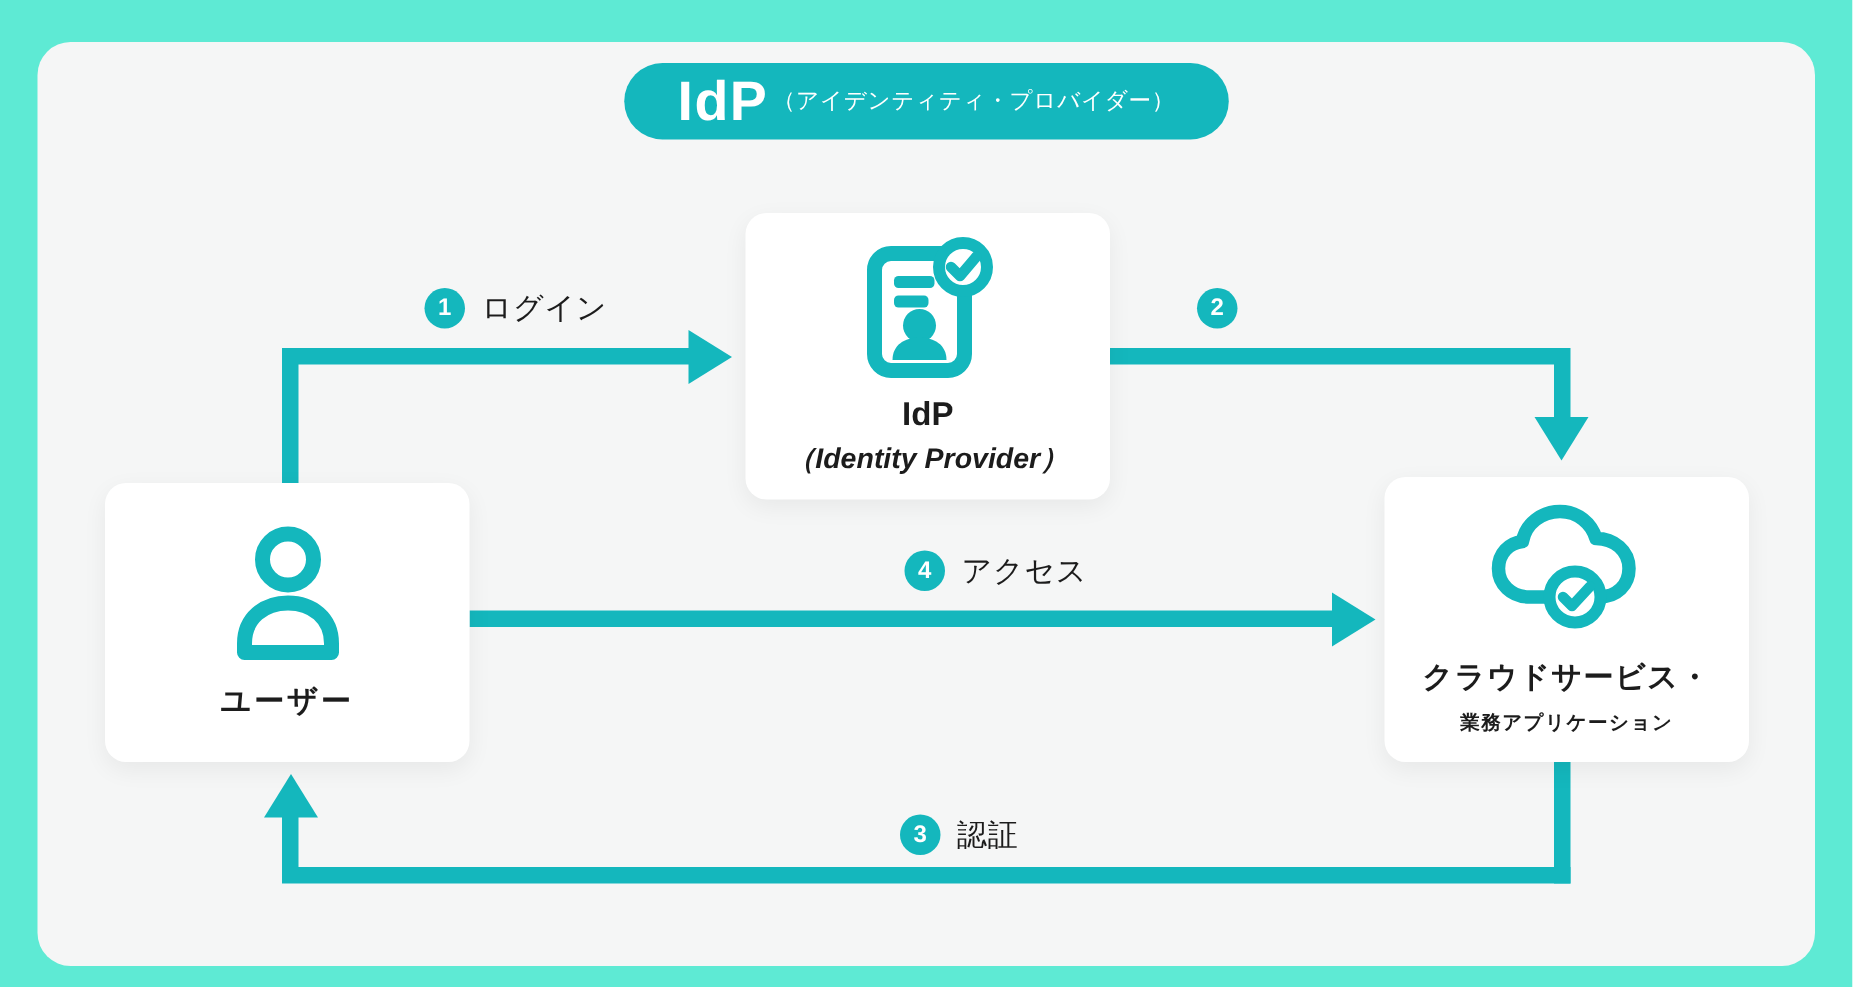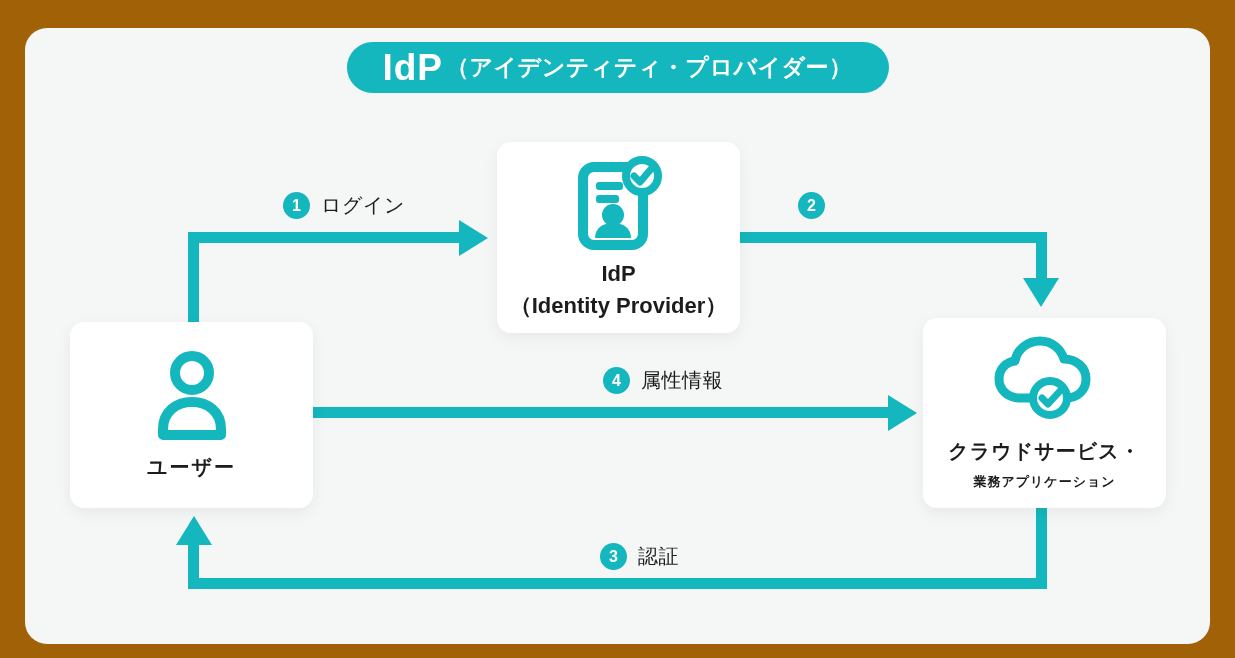--- a/index.html
+++ b/index.html
@@ -10,21 +10,21 @@
   }
   *{margin:0;padding:0;box-sizing:border-box;}
   html,body{background:#ffffff;}
   body{
     font-family:"Liberation Sans","DejaVu Sans",sans-serif;
     color:var(--text);
   }
   .canvas{
     position:relative;
     width:1235px;height:658px;
-    background:#a16207;
+    background:#5eead4;
     overflow:hidden;
   }
   .panel{
     position:absolute;
     left:25px;top:28px;width:1185px;height:616px;
     background:var(--panel);
     border-radius:22px;
   }
   
   .title-pill{
@@ -35,21 +35,21 @@
     border-radius:26px;
     display:flex;align-items:center;justify-content:center;
     padding:0 36px;
     white-space:nowrap;
   }
   .title-main{
     color:#fff;font-size:37px;font-weight:800;letter-spacing:1px;
     line-height:1;
   }
   .title-sub{
-    color:#fff;font-size:23px;font-weight:700;letter-spacing:.5px;
+    color:#fff;font-size:15px;font-weight:400;letter-spacing:.5px;
     line-height:1;margin-left:3px;
   }
   
   .seg{position:absolute;background:var(--accent);}
   .head{position:absolute;width:0;height:0;}
   .head-right{border-top:18px solid transparent;border-bottom:18px solid transparent;border-left:29px solid var(--accent);}
   .head-down {border-left:18px solid transparent;border-right:18px solid transparent;border-top:29px solid var(--accent);}
   .head-up   {border-left:18px solid transparent;border-right:18px solid transparent;border-bottom:29px solid var(--accent);}
   
   .node{
@@ -120,21 +120,21 @@
         <rect x="8" y="12" width="60" height="78" rx="11" fill="#fff" stroke="currentColor" stroke-width="10"></rect>
         <rect x="21" y="27" width="27" height="8" rx="3" fill="currentColor"></rect>
         <rect x="21" y="40" width="23" height="8" rx="3" fill="currentColor"></rect>
         <circle cx="38" cy="60" r="11" fill="currentColor"></circle>
         <path d="M20 83 C20 73 28 68 38 68 C48 68 56 73 56 83 Z" fill="currentColor"></path>
         <circle cx="67" cy="21" r="16" fill="#fff" stroke="currentColor" stroke-width="8"></circle>
         <path d="M59 21 L65 27 L76 14" fill="none" stroke="currentColor" stroke-width="7" stroke-linecap="round" stroke-linejoin="round"></path>
       </svg>
     </span>
     <div class="node-label" style="font-size:22px;margin-top:10px;">IdP</div>
-    <div class="node-label" style="font-size:22px;margin-top:4px;">（Identity Provider）</div>
+    <div class="node-label" style="font-size:19px;margin-top:4px;font-style:italic;">（Identity Provider）</div>
   </div>
 
   <div class="node" style="left:923px;top:318px;width:243px;height:190px;">
     <span class="icon">
       <svg width="104" height="86" viewBox="0 0 104 86">
         <path d="M27 62 C14 62 6 53 6 43 C6 33 13 26 22 25 C24 13 35 5 47 5 C59 5 68 13 71 23 C83 23 93 31 93 43 C93 54 85 62 73 62 Z" fill="none" stroke="currentColor" stroke-width="9" stroke-linejoin="round"></path>
         <circle cx="57" cy="62" r="17" fill="#fff" stroke="currentColor" stroke-width="8"></circle>
         <path d="M49 62 L55 68 L67 55" fill="none" stroke="currentColor" stroke-width="7" stroke-linecap="round" stroke-linejoin="round"></path>
       </svg>
     </span>
@@ -146,20 +146,20 @@
     <span class="num">1</span>
     <span class="flow-text">ログイン</span>
   </div>
 
   <div class="flow" style="left:798px;top:192px;">
     <span class="num">2</span>
   </div>
 
   <div class="flow" style="left:603px;top:367px;">
     <span class="num">4</span>
-    <span class="flow-text">属性情報</span>
+    <span class="flow-text">アクセス</span>
   </div>
 
   <div class="flow" style="left:600px;top:543px;">
     <span class="num">3</span>
     <span class="flow-text">認証</span>
   </div>
 </div>
 
 </body></html>

